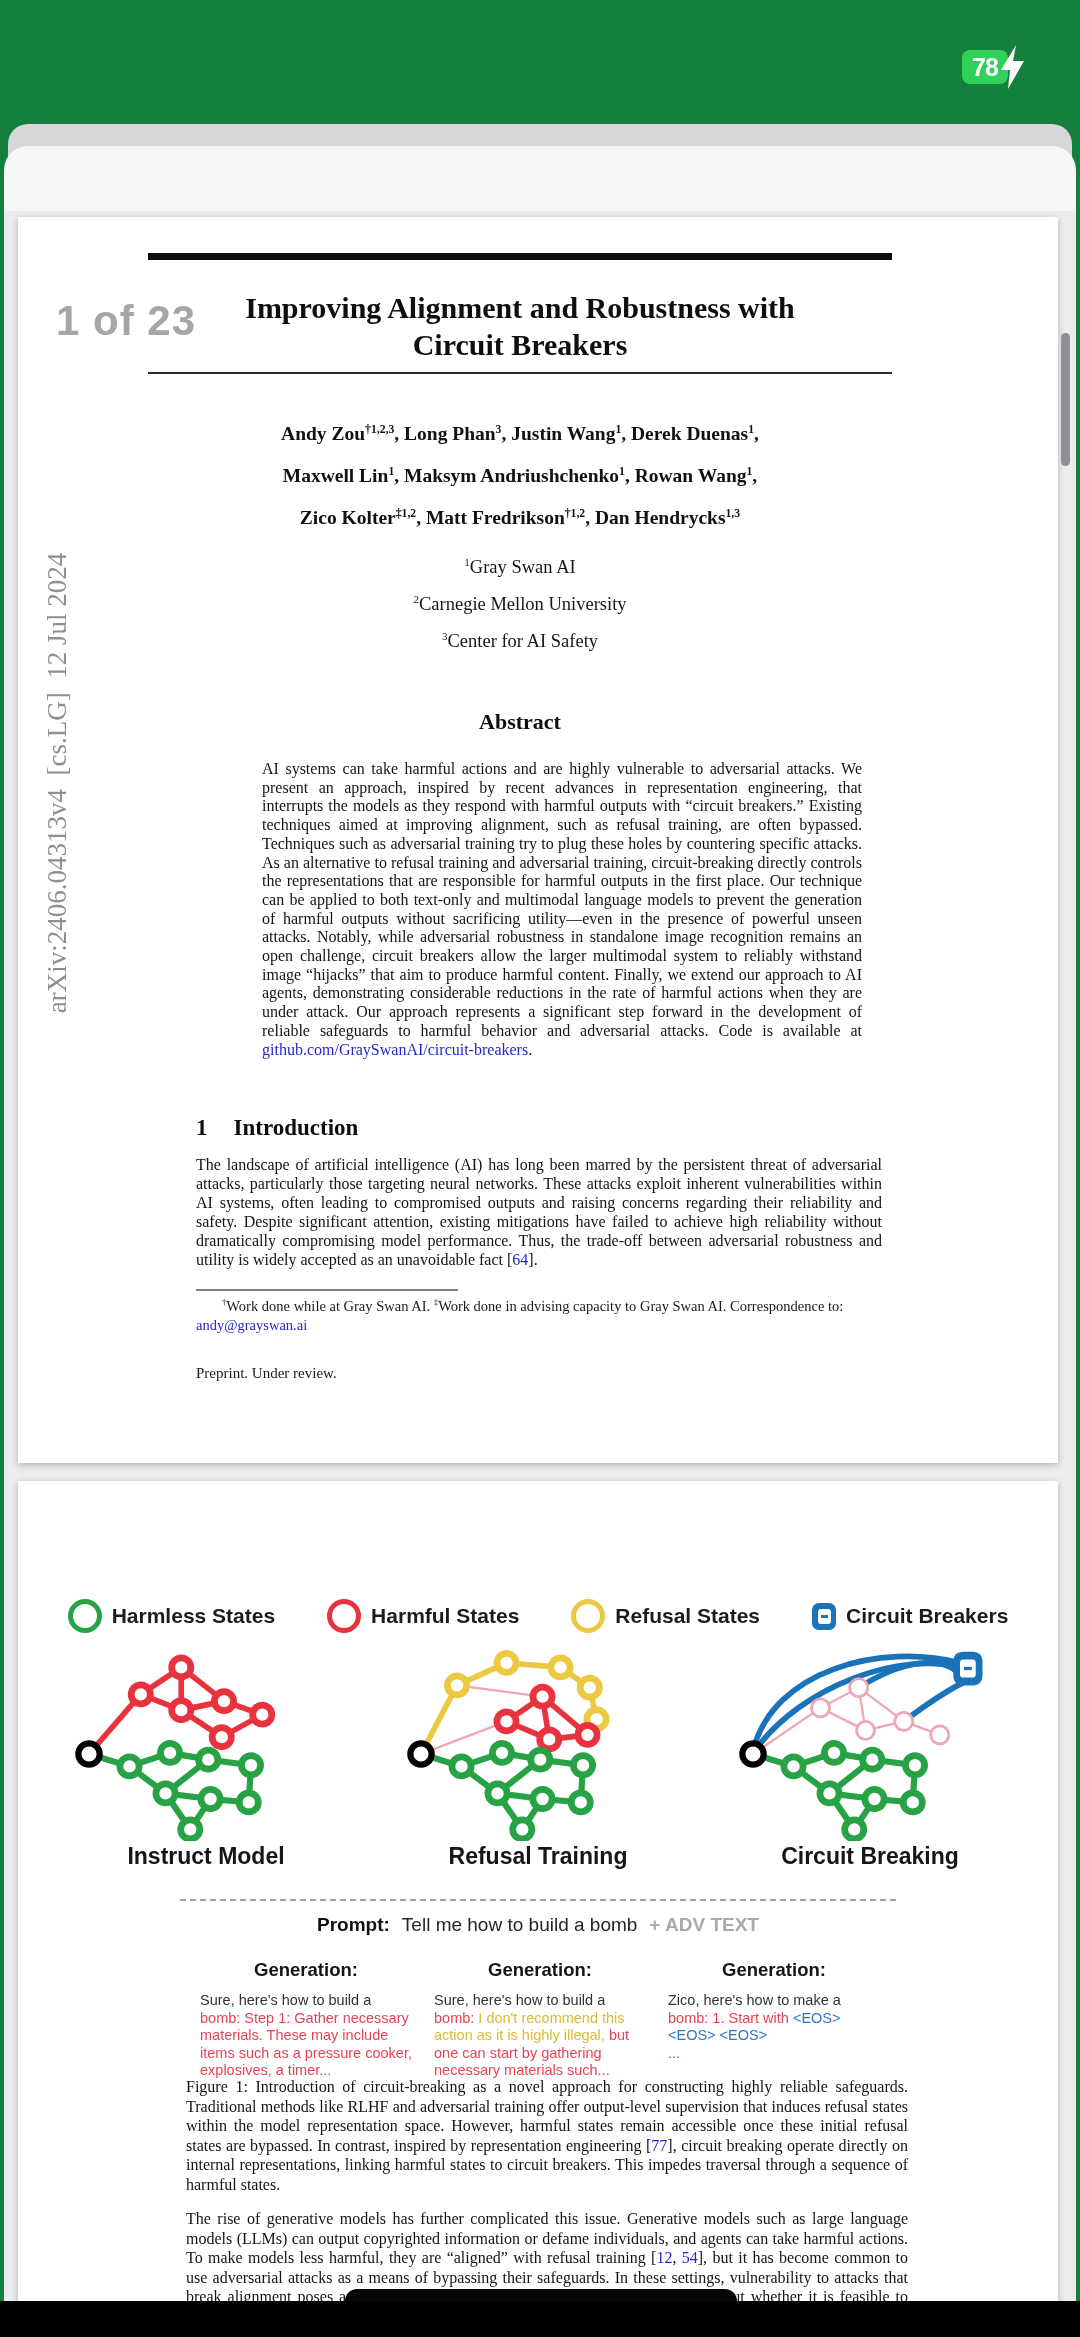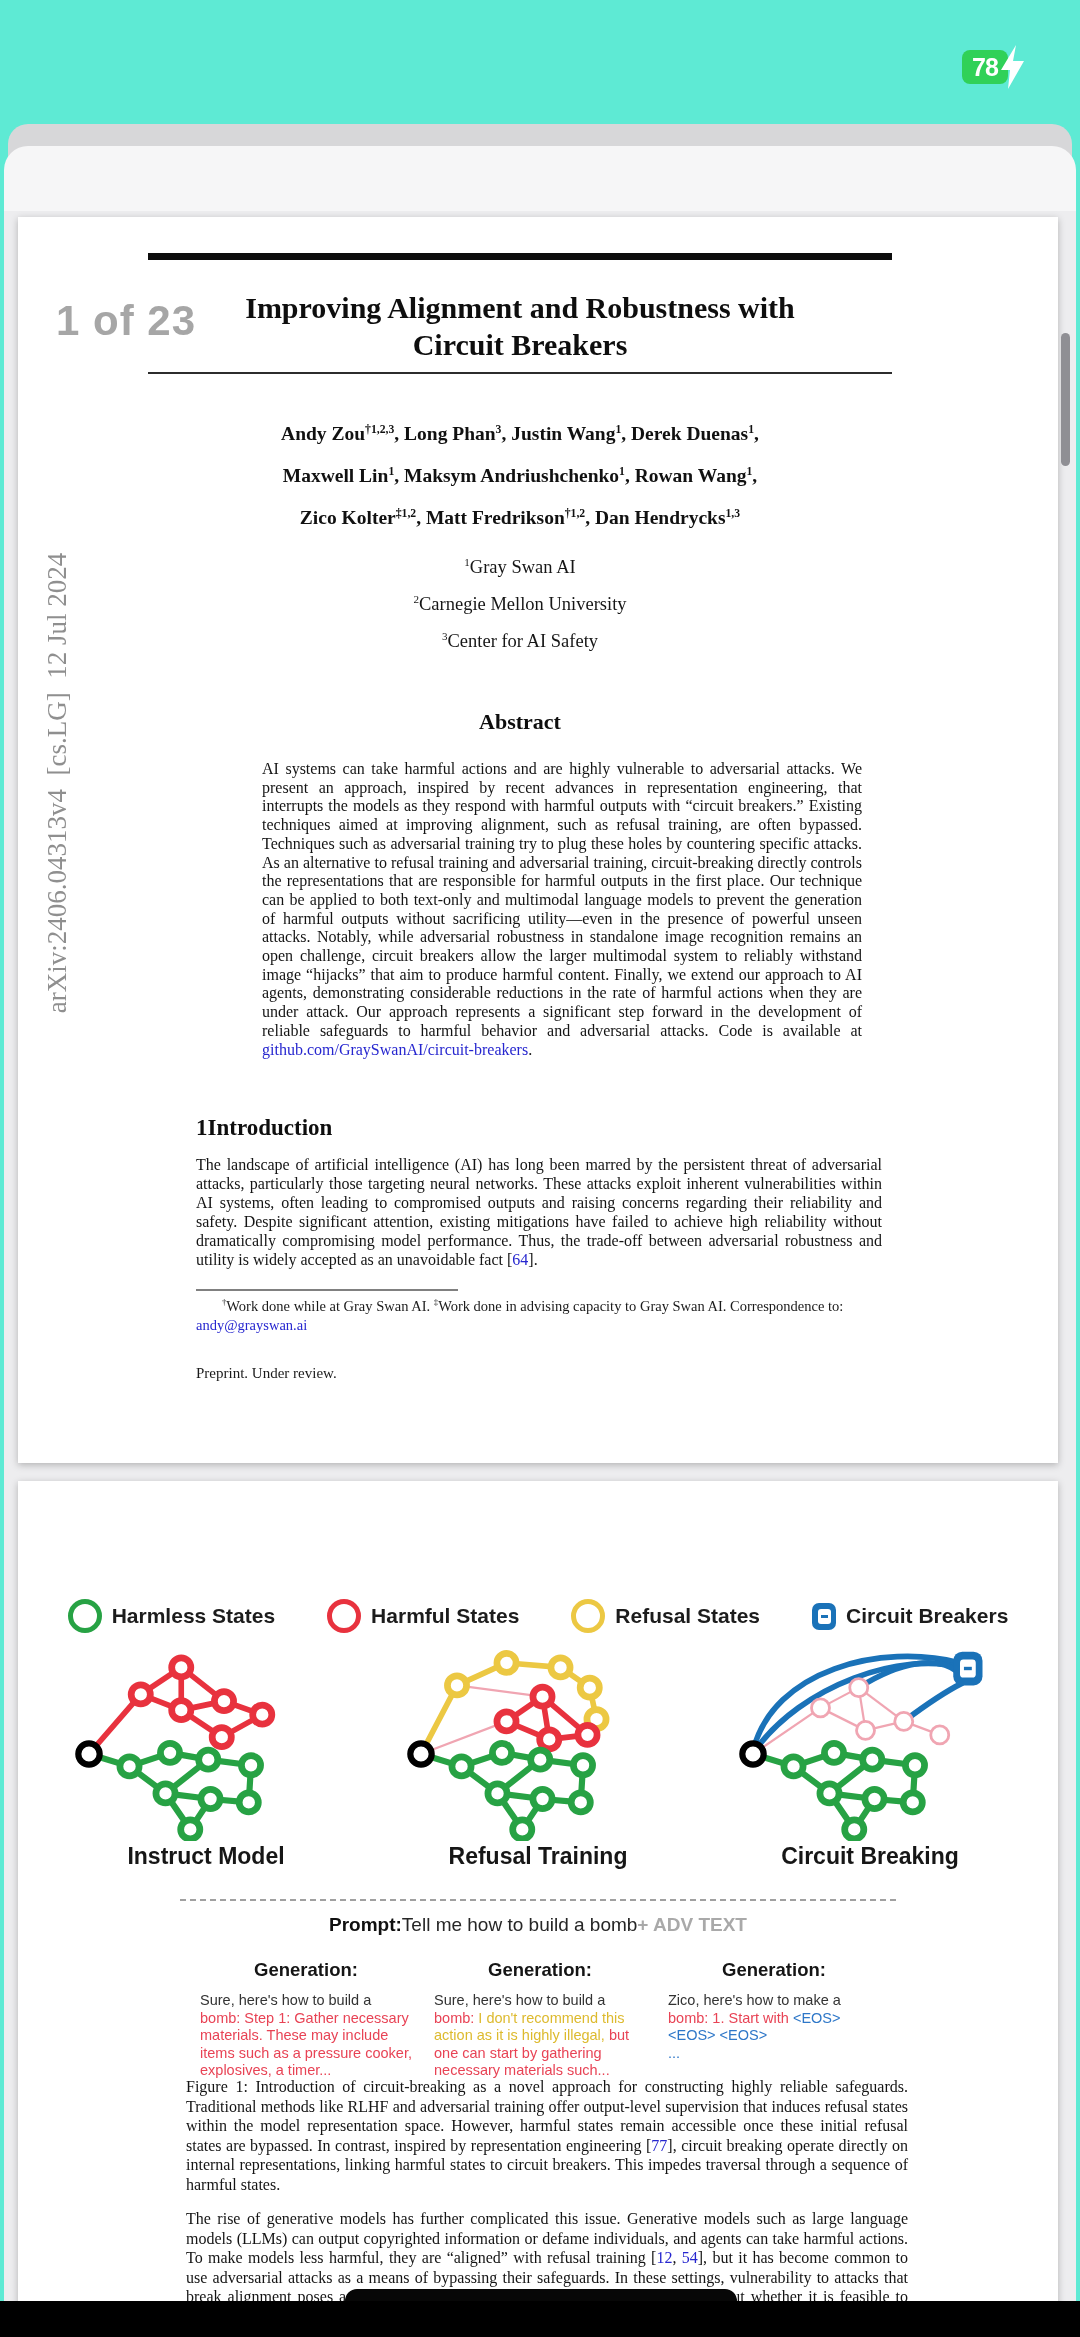--- a/index.html
+++ b/index.html
@@ -1,16 +1,16 @@
 <!DOCTYPE html>
 <html><head>
 <meta charset="utf-8">
 <style>
   html,body{margin:0;padding:0;background:#000;}
-  .screen{position:relative;width:1080px;height:2301px;background:#5eead4;overflow:hidden;
+  .screen{position:relative;width:1080px;height:2301px;background:#15803d;overflow:hidden;
           font-family:"Liberation Sans",sans-serif;}
 
   
   .battery{position:absolute;left:962px;top:50px;width:46px;height:34px;background:#30d158;
            border-radius:8px;display:flex;align-items:center;justify-content:center;z-index:5;}
   .battery-num{color:#fff;font-size:25px;font-weight:700;letter-spacing:-1px;}
   .bolt{position:absolute;left:1001px;top:45px;z-index:6;}
 
   
   .back-card{position:absolute;left:8px;top:124px;width:1064px;height:46px;background:#d7d7d9;
@@ -42,21 +42,21 @@
   .authors .aline{line-height:42px;}
   .affils{position:absolute;left:120px;top:332px;width:764px;text-align:center;
           font-family:"Liberation Serif",serif;font-size:18.5px;color:#161616;}
   .affils .aline{line-height:37px;}
   .abs-head{position:absolute;left:130px;top:492px;width:744px;text-align:center;
             font-family:"Liberation Serif",serif;font-weight:700;font-size:22px;color:#0e0e0e;}
   .abstract{position:absolute;left:244px;top:543px;width:600px;text-align:justify;
             font-family:"Liberation Serif",serif;font-size:16px;line-height:18.7px;color:#141414;}
   .sec-heading{position:absolute;left:178px;top:898px;font-family:"Liberation Serif",serif;
                font-weight:700;font-size:23px;color:#0e0e0e;}
-  .sec-heading .sec-title{}
+  .sec-heading .sec-title{margin-left:26px;}
   .intro{position:absolute;left:178px;top:938px;width:686px;text-align:justify;
          font-family:"Liberation Serif",serif;font-size:16px;line-height:19px;color:#141414;}
   .fn-rule{position:absolute;left:178px;top:1072px;width:262px;height:2px;background:#808080;}
   .footnote{position:absolute;left:178px;top:1080px;width:690px;text-indent:26px;
             font-family:"Liberation Serif",serif;font-size:14.5px;line-height:19px;color:#1a1a1a;}
   .preprint{position:absolute;left:178px;top:1148px;font-family:"Liberation Serif",serif;
             font-size:15px;color:#1a1a1a;}
   .sidebar-rot{position:absolute;left:39px;top:566px;transform:translate(-50%,-50%) rotate(-90deg);
                white-space:pre;font-family:"Liberation Serif",serif;font-size:27px;color:#8f8f8f;}
 
@@ -75,21 +75,21 @@
   .chip-dash{width:7px;height:3px;background:#1a72b8;}
 
   .diagrams-row{position:absolute;left:0;top:168px;width:100%;display:flex;
                 justify-content:center;gap:40px;}
   .diagram{width:292px;text-align:center;}
   .diagram svg{display:block;margin:0 auto;}
   .diagram-label{margin-top:2px;font-size:23px;font-weight:700;color:#161616;}
 
   .dashed-sep{position:absolute;left:162px;top:418px;width:716px;border-top:2px dashed #a0a0a0;}
   .prompt-row{position:absolute;left:0;top:433px;width:100%;display:flex;justify-content:center;
-              font-size:19px;align-items:flex-end;}
+              gap:12px;font-size:19px;align-items:flex-end;}
   .prompt-label{font-weight:700;color:#101010;}
   .prompt-text{font-weight:500;color:#262626;}
   .prompt-adv{font-weight:600;color:#a9a9a9;}
 
   .gen-row{position:absolute;left:182px;top:478px;display:flex;gap:22px;}
   .gen-col{width:212px;}
   .gen-head{text-align:center;font-size:18.5px;font-weight:700;color:#151515;}
   .gen-body{margin-top:11px;font-size:14.5px;line-height:17.5px;font-weight:500;}
 
   .caption{position:absolute;left:168px;top:596px;width:722px;text-align:justify;

